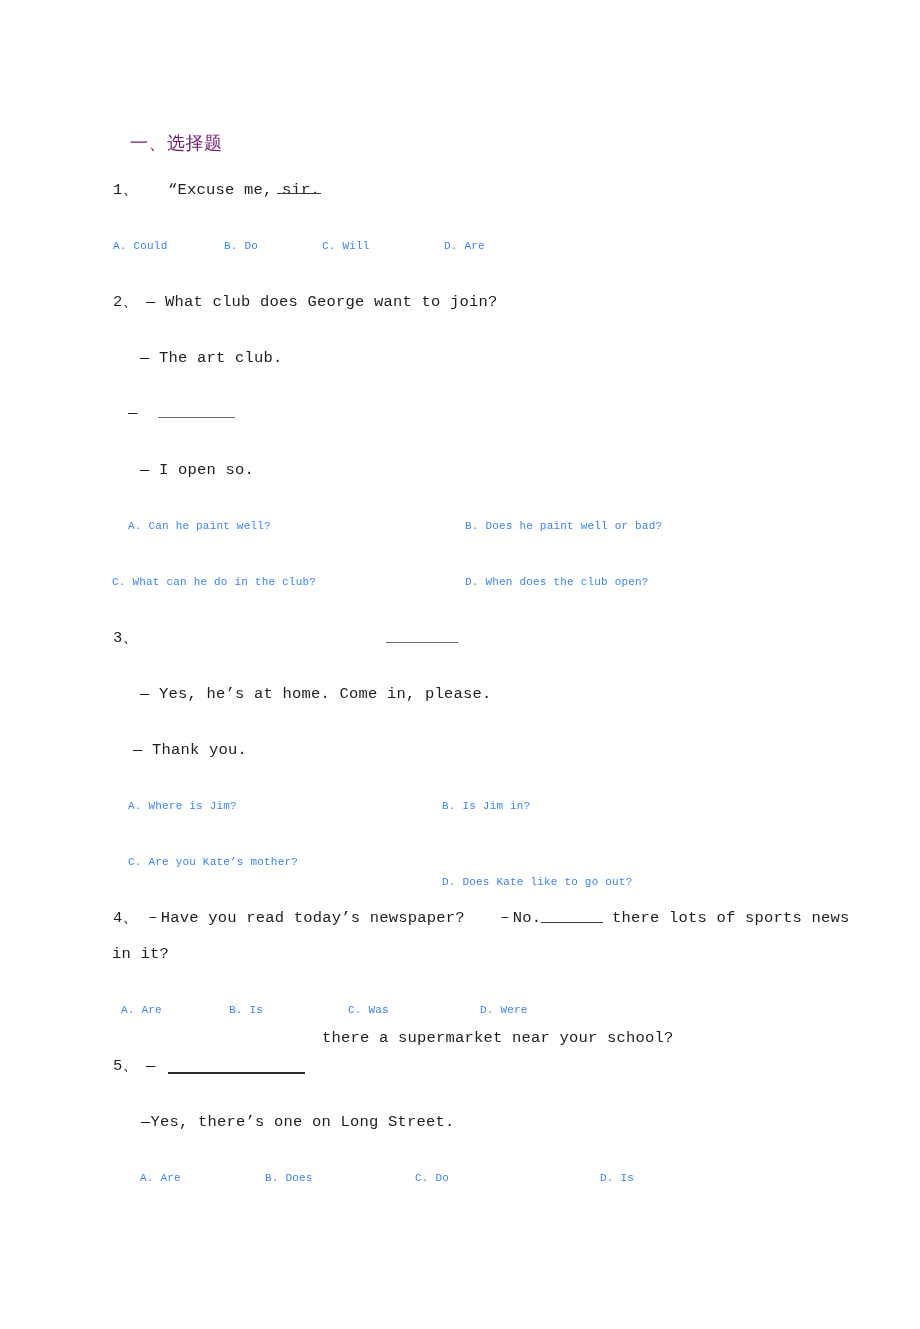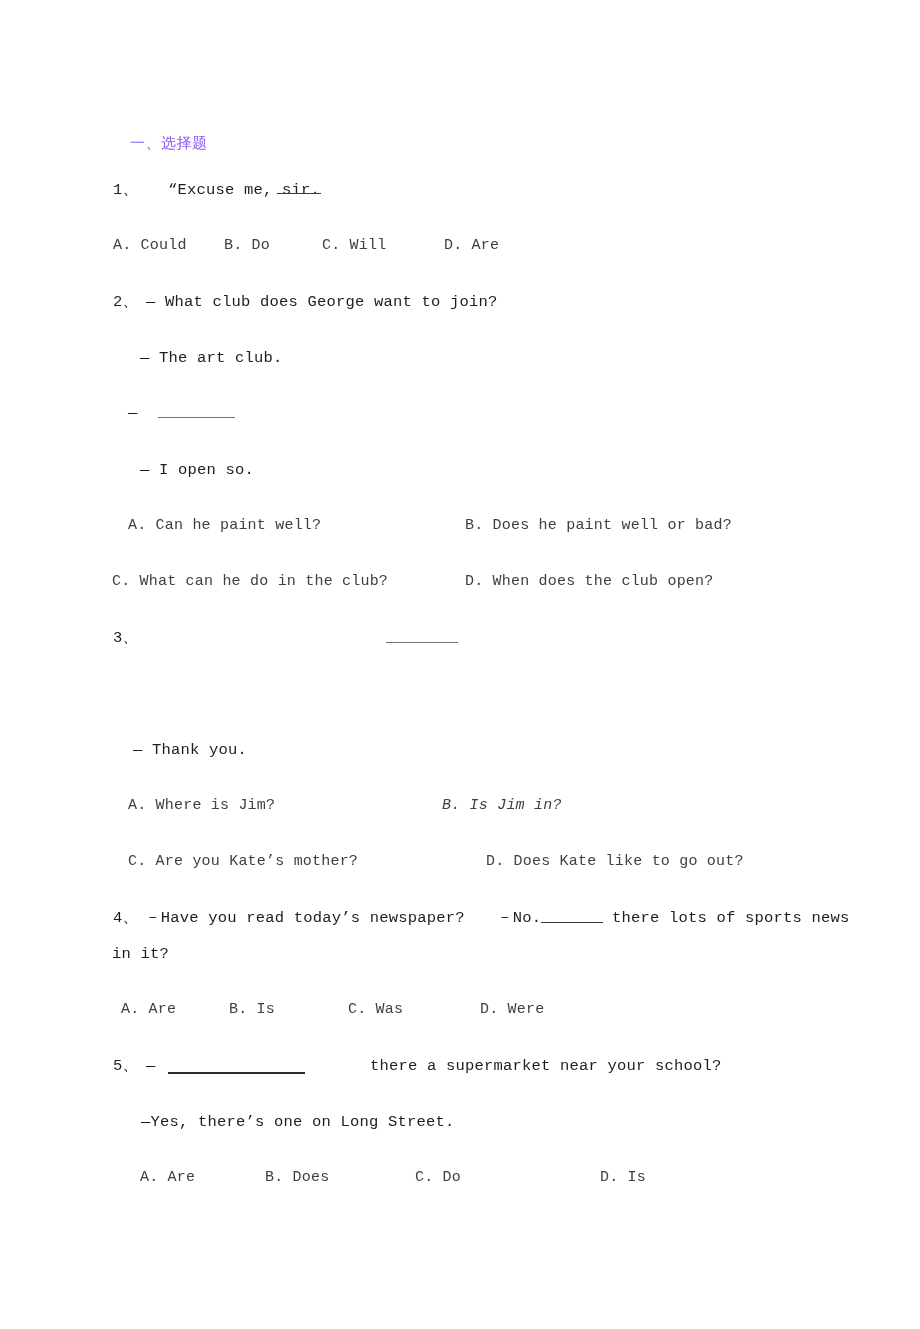--- a/index.html
+++ b/index.html
@@ -31,37 +31,37 @@
     position: absolute;
     white-space: pre;
     font-size: 15.5px;
     line-height: 20px;
     letter-spacing: 0.2px;
     color: #1e1e1e;
   }
 
   .section-heading {
     font-family: "DejaVu Sans", "Liberation Sans", sans-serif;
-    font-size: 15px;
+    font-size: 18px;
     letter-spacing: 0.5px;
-    color: #8b5cf6;
+    color: #701a75;
   }
 
   .qnum {
     font-family: "Liberation Mono", "DejaVu Sans Mono", monospace;
   }
 
   
   .opt {
     position: absolute;
     white-space: pre;
-    font-size: 15px;
+    font-size: 11px;
     line-height: 20px;
     letter-spacing: 0.2px;
-    color: #404040;
+    color: #3b82f6;
   }
   .rule-gray {
     position: absolute;
     height: 1.4px;
     background: #6d6470;
     opacity: .95;
   }
   .rule-dark {
     position: absolute;
     height: 1.7px;
@@ -100,43 +100,44 @@
   <div class="line" style="left:140px; top:460px;">— I open so.</div>
 
   <div class="opt" style="left:128px; top:516px;"><span>A.</span><span> </span><span>Can he paint well?</span></div>
   <div class="opt" style="left:112px; top:572px;"><span>C.</span><span> </span><span>What can he do in the club?</span></div>
   <div class="opt" style="left:465px; top:516px;"><span>B.</span><span> </span><span>Does he paint well or bad?</span></div>
   <div class="opt" style="left:465px; top:572px;"><span>D.</span><span> </span><span>When does the club open?</span></div>
 
   <div class="line qnum" style="left:113px; top:628px;">3、</div>
   <div class="rule-gray" style="left:386px; top:642px; width:72px;"></div>
 
+  <div class="line" style="left:140px; top:684px;">— Yes, he’s at home. Come in, please.</div>
   <div class="line" style="left:133px; top:740px;">— Thank you.</div>
 
   <div class="opt" style="left:128px; top:796px;"><span>A.</span><span> </span><span>Where is Jim?</span></div>
-  <div class="opt" style="left:442px; top:796px;font-style:italic;"><span>B.</span><span> </span><span>Is Jim in?</span></div>
+  <div class="opt" style="left:442px; top:796px;"><span>B.</span><span> </span><span>Is Jim in?</span></div>
   <div class="opt" style="left:128px; top:852px;"><span>C.</span><span> </span><span>Are you Kate’s mother?</span></div>
-  <div class="opt" style="left:442px; top:852px;margin-left:44px;"><span>D.</span><span> </span><span>Does Kate like to go out?</span></div>
+  <div class="opt" style="left:442px; top:872px;"><span>D.</span><span> </span><span>Does Kate like to go out?</span></div>
 
   <div class="line qnum" style="left:113px; top:908px;">4、</div>
   <div class="line" style="left:145px; top:908px;">－Have you read today’s newspaper?</div>
   <div class="line" style="left:497px; top:908px;">－No.</div>
   <div class="rule-thin" style="left:541px; top:922px; width:62px;"></div>
   <div class="line" style="left:612px; top:908px;">there lots of sports news</div>
   <div class="line" style="left:112px; top:944px;">in it?</div>
 
   <div class="opt" style="left:121px; top:1000px;"><span>A.</span><span> </span><span>Are</span></div>
   <div class="opt" style="left:229px; top:1000px;"><span>B.</span><span> </span><span>Is</span></div>
   <div class="opt" style="left:348px; top:1000px;"><span>C.</span><span> </span><span>Was</span></div>
   <div class="opt" style="left:480px; top:1000px;"><span>D.</span><span> </span><span>Were</span></div>
 
   <div class="line qnum" style="left:113px; top:1056px;">5、</div>
   <div class="line" style="left:146px; top:1056px;">—</div>
   <div class="rule-dark" style="left:168px; top:1072px; width:137px;"></div>
-  <div class="line" style="left:322px; top:1056px;margin-left:48px;">there a supermarket near your school?</div>
+  <div class="line" style="left:322px; top:1028px;">there a supermarket near your school?</div>
 
   <div class="line" style="left:141px; top:1112px;">—Yes, there’s one on Long Street.</div>
 
   <div class="opt" style="left:140px; top:1168px;"><span>A.</span><span> </span><span>Are</span></div>
   <div class="opt" style="left:265px; top:1168px;"><span>B.</span><span> </span><span>Does</span></div>
   <div class="opt" style="left:415px; top:1168px;"><span>C.</span><span> </span><span>Do</span></div>
   <div class="opt" style="left:600px; top:1168px;"><span>D.</span><span> </span><span>Is</span></div>
 
 </div>
 

